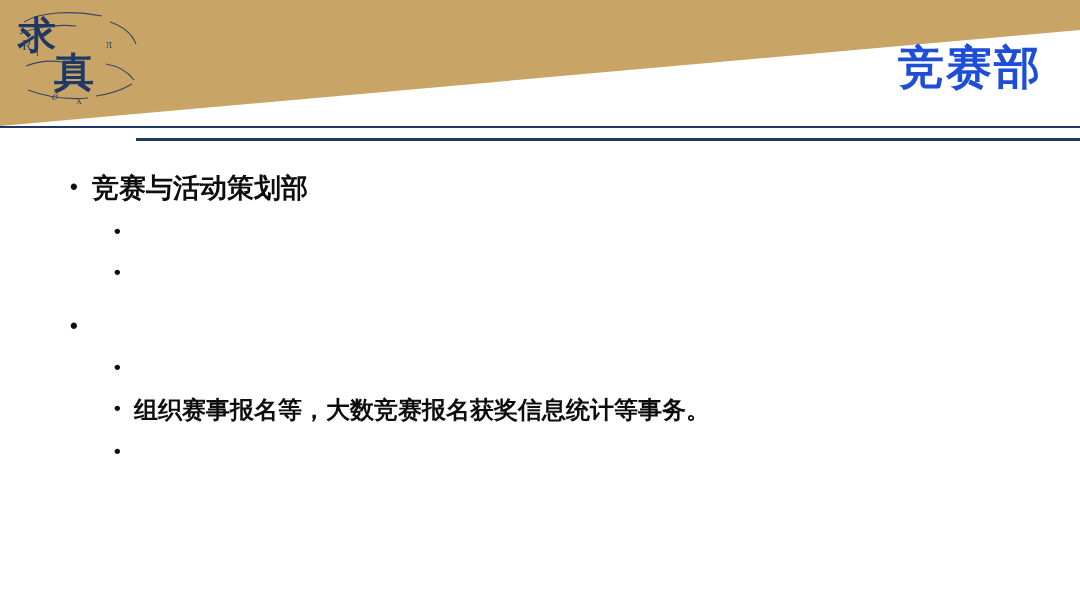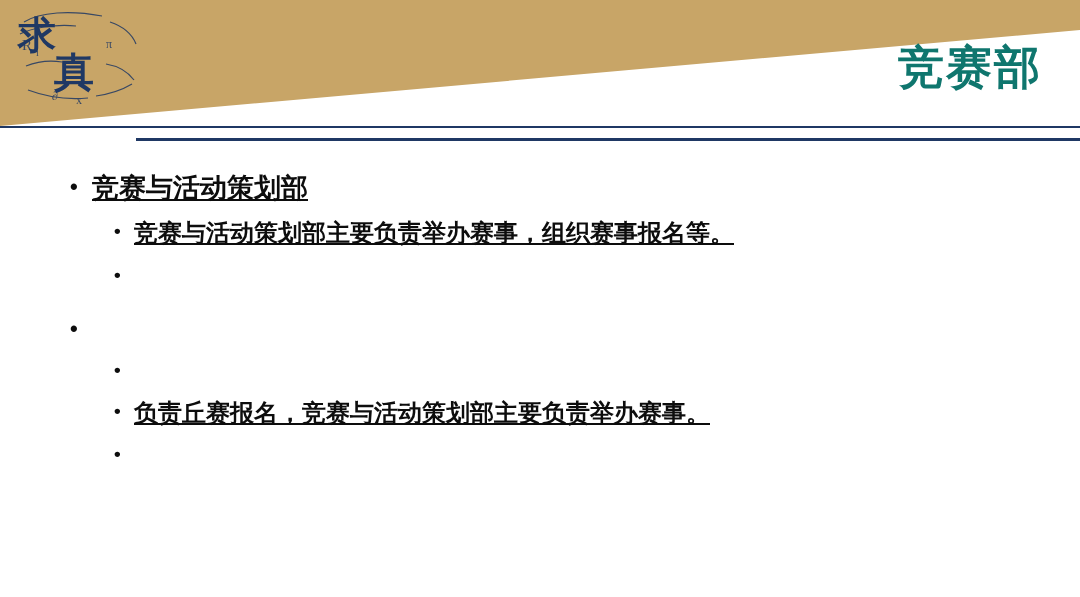--- a/index.html
+++ b/index.html
@@ -51,21 +51,21 @@
     width: 944px;
     height: 3px;
     background: #1f3864;
   }
   .slide-title {
     position: absolute;
     right: 38px;
     top: 44px;
     font-size: 46px;
     font-weight: bold;
-    color: #0f766e;
+    color: #1d4ed8;
     letter-spacing: 2px;
     line-height: 1;
     white-space: nowrap;
   }
   
   .logo {
     position: absolute;
     left: 10px;
     top: 4px;
     width: 140px;
@@ -107,21 +107,21 @@
     margin: 10px 0 10px 44px;
     line-height: 1.4;
   }
   .lvl2 .bullet {
     width: 20px;
     flex: 0 0 20px;
     font-size: 19px;
     line-height: 1.6;
     color: #0d0d0d;
   }
-  .txt { display: block; text-decoration: underline; }
+  .txt { display: block; }
   .group { margin-bottom: 10px; }
   .group-2 { margin-top: 22px; }
 </style>
 </head>
 <body>
 
 <div class="slide">
 
   <div class="banner">
     <svg class="banner-wedge" viewBox="0 0 1080 128" preserveAspectRatio="none">
@@ -158,37 +158,36 @@
 
   <div class="content">
 
     <div class="group">
       <div class="lvl1">
         <span class="bullet">•</span>
         <span class="txt">竞赛与活动策划部</span>
       </div>
       <div class="lvl2">
         <span class="bullet">•</span>
-        <span class="txt">竞赛与活动策划部主要负责举办赛事，组织赛事报名等。</span>
       </div>
       <div class="lvl2">
         <span class="bullet">•</span>
       </div>
     </div>
 
     <div class="group group-2">
       <div class="lvl1">
         <span class="bullet">•</span>
       </div>
       <div class="lvl2">
         <span class="bullet">•</span>
       </div>
       <div class="lvl2">
         <span class="bullet">•</span>
-        <span class="txt">负责丘赛报名，竞赛与活动策划部主要负责举办赛事。</span>
+        <span class="txt">组织赛事报名等，大数竞赛报名获奖信息统计等事务。</span>
       </div>
       <div class="lvl2">
         <span class="bullet">•</span>
       </div>
     </div>
 
   </div>
 </div>
 
 </body></html>

